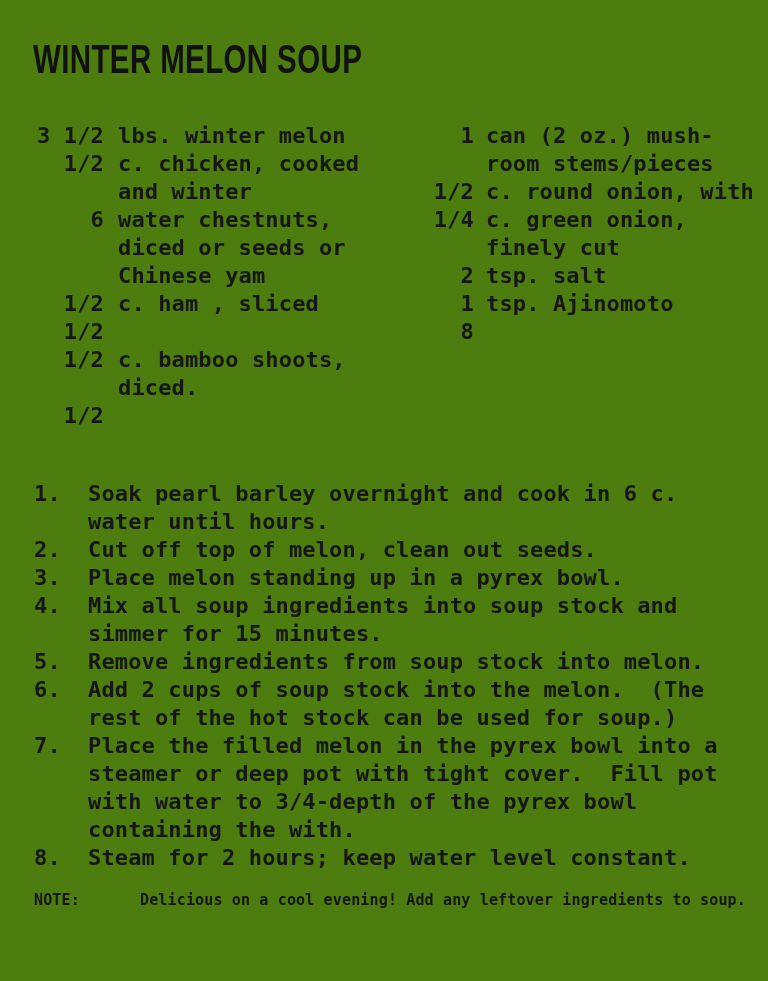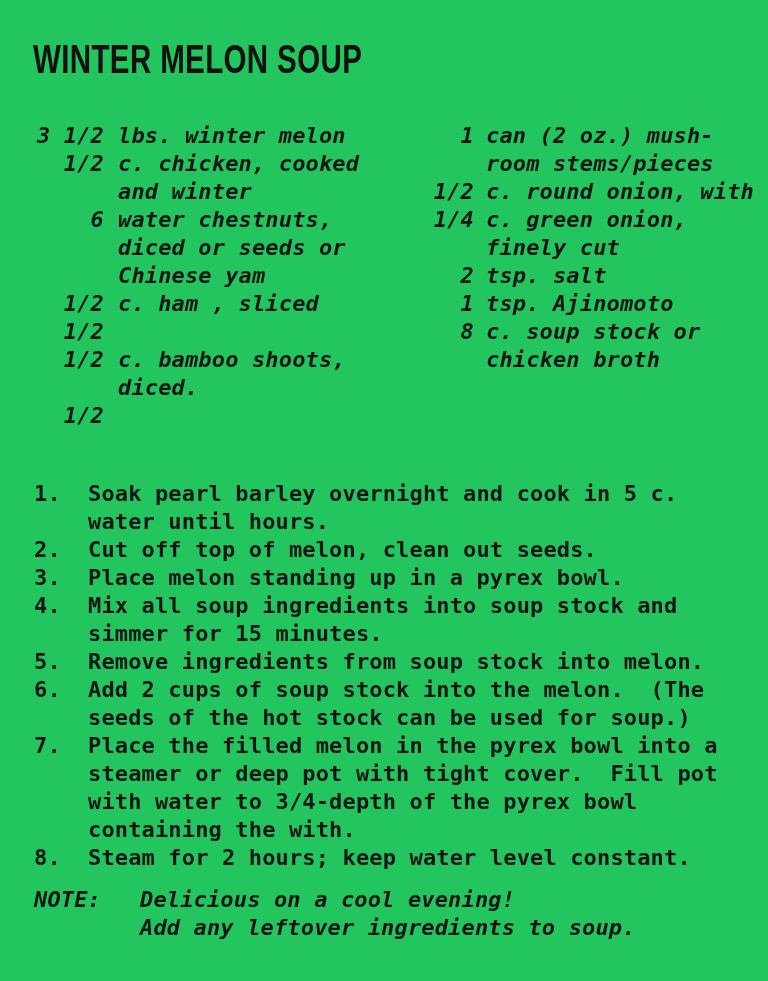--- a/index.html
+++ b/index.html
@@ -4,21 +4,21 @@
 <style>
   html, body {
     margin: 0;
     padding: 0;
     background: #ffffff;
   }
   .page {
     position: relative;
     width: 768px;
     height: 981px;
-    background: #22c55e;
+    background: #4d7c0f;
     color: #161616;
     font-family: "DejaVu Sans Mono", monospace;
     font-weight: bold;
     overflow: hidden;
   }
   .title {
     position: absolute;
     left: 33px;
     top: 36px;
     font-family: "Liberation Sans", sans-serif;
@@ -35,21 +35,21 @@
     top: 122px;
     left: 0;
     width: 768px;
     font-size: 22px;
     line-height: 28px;
     letter-spacing: 0.15px;
   }
   .ing-col { position: absolute; top: 0; }
   .ing-col.left  { left: 32px;  width: 365px; }
   .ing-col.right { left: 414px; width: 345px; }
-  .ing-row { display: flex; font-style: italic; }
+  .ing-row { display: flex; }
   .ing-row .qty {
     flex: none;
     width: 72px;
     margin-right: 14px;
     text-align: right;
     white-space: pre;
   }
   .ing-col.right .qty {
     width: 60px;
     margin-right: 12px;
@@ -70,24 +70,23 @@
     flex: none;
     width: 42px;
     white-space: pre;
   }
   .step-lines { margin-left: 12px; flex: 1; }
   .note {
     position: absolute;
     top: 886px;
     left: 34px;
     display: flex;
-    font-size: 22px;
+    font-size: 15px;
     line-height: 28px;
     letter-spacing: 0.15px;
-    font-style: italic;
   }
   .note-label { flex: none; width: 90px; white-space: pre; }
   .note-lines { margin-left: 16px; }
 </style>
 </head>
 <body>
 
 <div class="page">
 
   <div class="title">WINTER MELON SOUP</div>
@@ -166,34 +165,30 @@
         </span>
       </div>
       <div class="ing-row">
         <span class="qty">1</span>
         <span class="ing-lines">
           <span class="line">tsp. Ajinomoto</span>
         </span>
       </div>
       <div class="ing-row">
         <span class="qty">8</span>
-        <span class="ing-lines">
-          <span class="line">c. soup stock or</span>
-          <span class="line">chicken broth</span>
-        </span>
       </div>
     </div>
 
   </div>
 
   <div class="steps">
     <div class="step-row">
       <span class="step-num">1.</span>
       <span class="step-lines">
-        <span class="line">Soak pearl barley overnight and cook in 5 c.</span>
+        <span class="line">Soak pearl barley overnight and cook in 6 c.</span>
         <span class="line">water until hours.</span>
       </span>
     </div>
     <div class="step-row">
       <span class="step-num">2.</span>
       <span class="step-lines">
         <span class="line">Cut off top of melon, clean out seeds.</span>
       </span>
     </div>
     <div class="step-row">
@@ -212,21 +207,21 @@
     <div class="step-row">
       <span class="step-num">5.</span>
       <span class="step-lines">
         <span class="line">Remove ingredients from soup stock into melon.</span>
       </span>
     </div>
     <div class="step-row">
       <span class="step-num">6.</span>
       <span class="step-lines">
         <span class="line">Add 2 cups of soup stock into the melon.  (The</span>
-        <span class="line">seeds of the hot stock can be used for soup.)</span>
+        <span class="line">rest of the hot stock can be used for soup.)</span>
       </span>
     </div>
     <div class="step-row">
       <span class="step-num">7.</span>
       <span class="step-lines">
         <span class="line">Place the filled melon in the pyrex bowl into a</span>
         <span class="line">steamer or deep pot with tight cover.  Fill pot</span>
         <span class="line">with water to 3/4-depth of the pyrex bowl</span>
         <span class="line">containing the with.</span>
       </span>

